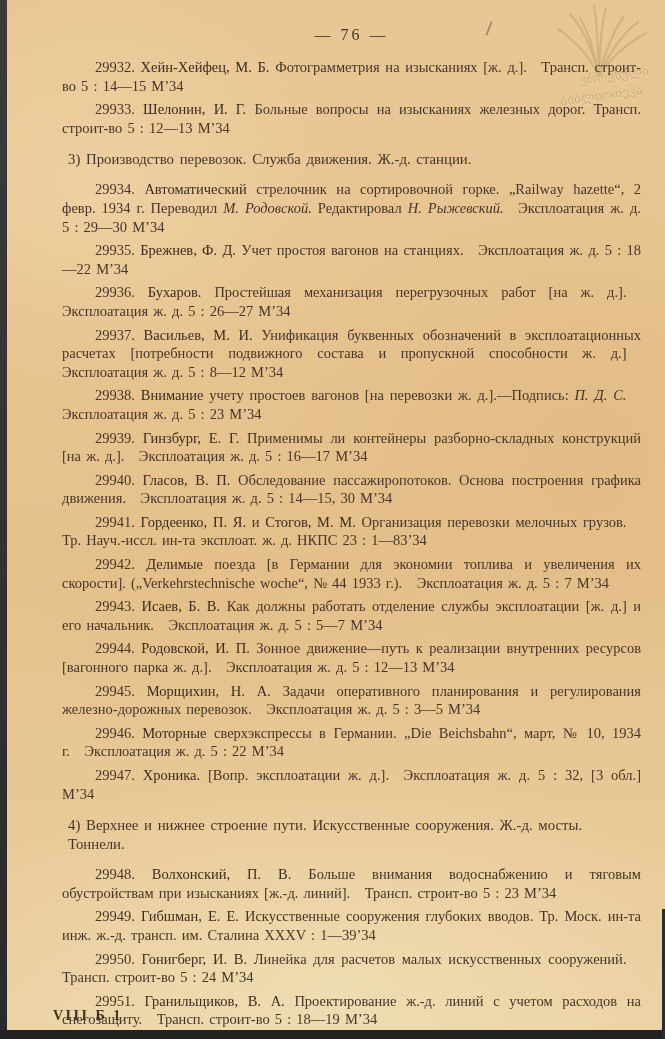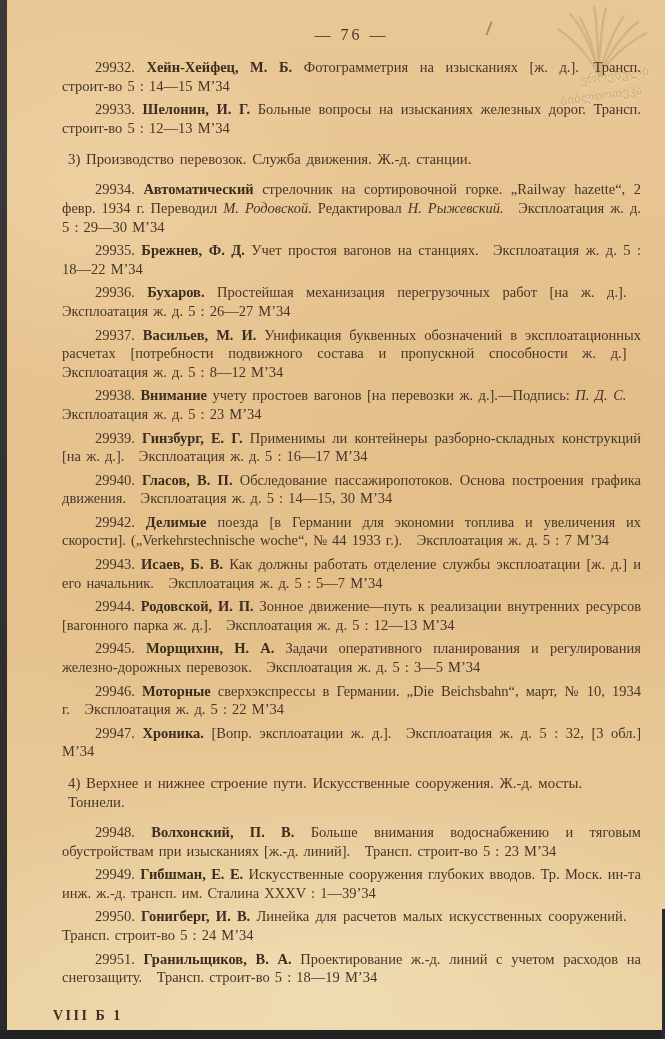--- a/index.html
+++ b/index.html
@@ -29,21 +29,21 @@
   .stamp-line.l2 { top:86px; right:22px; }
 
   .artifact-slash { position:absolute; left:488px; top:21px; width:2px; height:15px;
                     background:rgba(95,72,48,.45); transform:rotate(22deg); border-radius:1px; }
 
   .content { position:absolute; left:62px; right:24px; top:26px; z-index:1; }
   .page-header { text-align:center; font-size:16px; letter-spacing:3px; margin:0 0 14px; }
 
   .entry { margin:0 0 5px; text-indent:33px; text-align:justify;
            font-size:14.5px; line-height:18.6px; word-spacing:1.5px; }
-  .seg-bold   { font-weight:bold; color:#3b2d20; }
+  .seg-bold   { font-weight:normal; color:#3b2d20; }
   .seg-italic { font-style:italic; }
   .section-heading { text-align:left; text-indent:0; font-size:14.8px; line-height:19px;
                      margin:13px 6px 11px; word-spacing:2px; }
 
   .footer { position:absolute; left:53px; bottom:15px; z-index:1;
             font-weight:bold; font-size:14px; letter-spacing:2.5px; color:#3e3023; }
 </style>
 </head>
 <body>
 
@@ -74,20 +74,21 @@
         <p class="entry"><span class="seg-normal">29932. </span><span class="seg-bold">Хейн-Хейфец, М. Б.</span><span class="seg-normal"> Фотограмметрия на изысканиях [ж. д.]. Трансп. строит-во 5 : 14—15 М’34</span></p>
         <p class="entry"><span class="seg-normal">29933. </span><span class="seg-bold">Шелонин, И. Г.</span><span class="seg-normal"> Больные вопросы на изысканиях железных дорог. Трансп. строит-во 5 : 12—13 М’34</span></p>
         <p class="section-heading">3) Производство перевозок. Служба движения. Ж.-д. станции.</p>
         <p class="entry"><span class="seg-normal">29934. </span><span class="seg-bold">Автоматический</span><span class="seg-normal"> стрелочник на сортировочной горке. „Railway hazette“, 2 февр. 1934 г. Переводил </span><span class="seg-italic">М. Родовской.</span><span class="seg-normal"> Редактировал </span><span class="seg-italic">Н. Рыжевский.</span><span class="seg-normal"> Эксплоатация ж. д. 5 : 29—30 М’34</span></p>
         <p class="entry"><span class="seg-normal">29935. </span><span class="seg-bold">Брежнев, Ф. Д.</span><span class="seg-normal"> Учет простоя вагонов на станциях. Эксплоатация ж. д. 5 : 18—22 М’34</span></p>
         <p class="entry"><span class="seg-normal">29936. </span><span class="seg-bold">Бухаров.</span><span class="seg-normal"> Простейшая механизация перегрузочных работ [на ж. д.]. Эксплоатация ж. д. 5 : 26—27 М’34</span></p>
         <p class="entry"><span class="seg-normal">29937. </span><span class="seg-bold">Васильев, М. И.</span><span class="seg-normal"> Унификация буквенных обозначений в эксплоатационных расчетах [потребности подвижного состава и пропускной способности ж. д.] Эксплоатация ж. д. 5 : 8—12 М’34</span></p>
         <p class="entry"><span class="seg-normal">29938. </span><span class="seg-bold">Внимание</span><span class="seg-normal"> учету простоев вагонов [на перевозки ж. д.].—Подпись: </span><span class="seg-italic">П. Д. С.</span><span class="seg-normal"> Эксплоатация ж. д. 5 : 23 М’34</span></p>
         <p class="entry"><span class="seg-normal">29939. </span><span class="seg-bold">Гинзбург, Е. Г.</span><span class="seg-normal"> Применимы ли контейнеры разборно-складных конструкций [на ж. д.]. Эксплоатация ж. д. 5 : 16—17 М’34</span></p>
         <p class="entry"><span class="seg-normal">29940. </span><span class="seg-bold">Гласов, В. П.</span><span class="seg-normal"> Обследование пассажиропотоков. Основа построения графика движения. Эксплоатация ж. д. 5 : 14—15, 30 М’34</span></p>
+        <p class="entry"><span class="seg-normal">29941. </span><span class="seg-bold">Гордеенко, П. Я.</span><span class="seg-normal"> и </span><span class="seg-bold">Стогов, М. М.</span><span class="seg-normal"> Организация перевозки мелочных грузов. Тр. Науч.-иссл. ин-та эксплоат. ж. д. НКПС 23 : 1—83’34</span></p>
         <p class="entry"><span class="seg-normal">29942. </span><span class="seg-bold">Делимые</span><span class="seg-normal"> поезда [в Германии для экономии топлива и увеличения их скорости]. („Verkehrstechnische woche“, № 44 1933 г.). Эксплоатация ж. д. 5 : 7 М’34</span></p>
         <p class="entry"><span class="seg-normal">29943. </span><span class="seg-bold">Исаев, Б. В.</span><span class="seg-normal"> Как должны работать отделение службы эксплоатации [ж. д.] и его начальник. Эксплоатация ж. д. 5 : 5—7 М’34</span></p>
         <p class="entry"><span class="seg-normal">29944. </span><span class="seg-bold">Родовской, И. П.</span><span class="seg-normal"> Зонное движение—путь к реализации внутренних ресурсов [вагонного парка ж. д.]. Эксплоатация ж. д. 5 : 12—13 М’34</span></p>
         <p class="entry"><span class="seg-normal">29945. </span><span class="seg-bold">Морщихин, Н. А.</span><span class="seg-normal"> Задачи оперативного планирования и регулирования железно-дорожных перевозок. Эксплоатация ж. д. 5 : 3—5 М’34</span></p>
         <p class="entry"><span class="seg-normal">29946. </span><span class="seg-bold">Моторные</span><span class="seg-normal"> сверхэкспрессы в Германии. „Die Beichsbahn“, март, № 10, 1934 г. Эксплоатация ж. д. 5 : 22 М’34</span></p>
         <p class="entry"><span class="seg-normal">29947. </span><span class="seg-bold">Хроника.</span><span class="seg-normal"> [Вопр. эксплоатации ж. д.]. Эксплоатация ж. д. 5 : 32, [3 обл.] М’34</span></p>
         <p class="section-heading">4) Верхнее и нижнее строение пути. Искусственные сооружения. Ж.-д. мосты. Тоннели.</p>
         <p class="entry"><span class="seg-normal">29948. </span><span class="seg-bold">Волхонский, П. В.</span><span class="seg-normal"> Больше внимания водоснабжению и тяговым обустройствам при изысканиях [ж.-д. линий]. Трансп. строит-во 5 : 23 М’34</span></p>
         <p class="entry"><span class="seg-normal">29949. </span><span class="seg-bold">Гибшман, Е. Е.</span><span class="seg-normal"> Искусственные сооружения глубоких вводов. Тр. Моск. ин-та инж. ж.-д. трансп. им. Сталина XXXV : 1—39’34</span></p>
         <p class="entry"><span class="seg-normal">29950. </span><span class="seg-bold">Гонигберг, И. В.</span><span class="seg-normal"> Линейка для расчетов малых искусственных сооружений. Трансп. строит-во 5 : 24 М’34</span></p>

